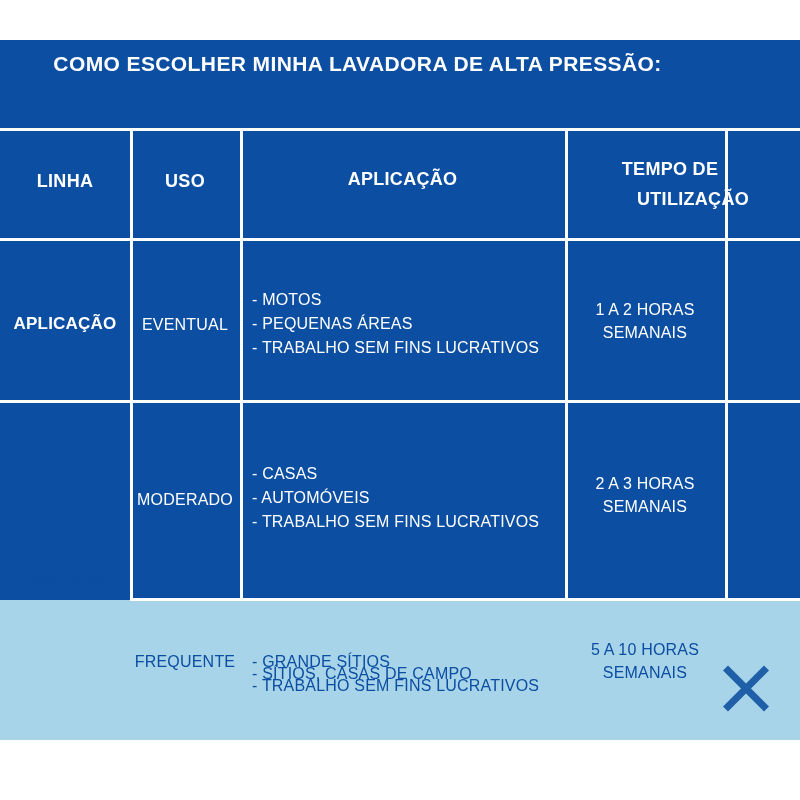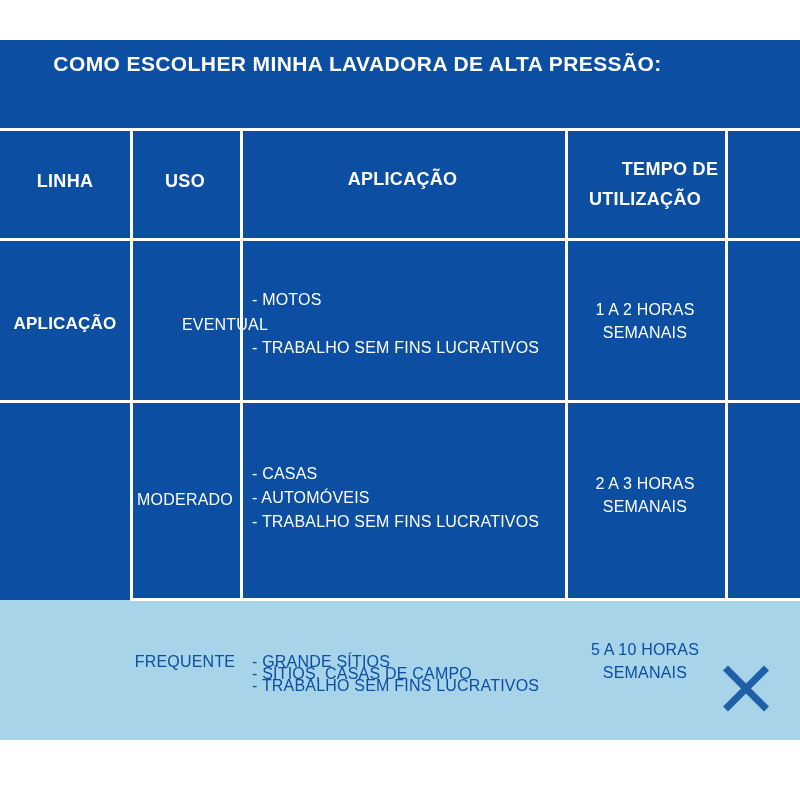--- a/index.html
+++ b/index.html
@@ -151,26 +151,27 @@
 
     <div class="vline" style="left:130px; top:88px; height:470px;"></div>
     <div class="vline" style="left:240px; top:88px; height:470px;"></div>
     <div class="vline" style="left:565px; top:88px; height:470px;"></div>
     <div class="vline" style="left:725px; top:88px; height:470px;"></div>
 
     <div class="hdr" style="left:0; top:130px; width:130px;">LINHA</div>
     <div class="hdr" style="left:130px; top:130px; width:110px;">USO</div>
     <div class="hdr" style="left:240px; top:128px; width:325px;">APLICAÇÃO</div>
     <div class="hdr" style="left:565px; top:118px; width:160px;padding-left:25px;">TEMPO DE</div>
-    <div class="hdr" style="left:565px; top:148px; width:160px;">UTILIZAÇÃO</div>
+    <div class="hdr" style="left:565px; top:148px; width:160px;padding-left:48px;">UTILIZAÇÃO</div>
 
     <div class="cell-line center cell-bold" style="left:0; top:272px; width:130px; font-size:17px;">APLICAÇÃO</div>
-    <div class="cell-line center" style="left:130px; top:273px; width:110px;padding-left:40px;">EVENTUAL</div>
+    <div class="cell-line center" style="left:130px; top:273px; width:110px;">EVENTUAL</div>
 
     <div class="cell-line" style="left:252px; top:248px; width:310px;">- MOTOS</div>
+    <div class="cell-line" style="left:252px; top:272px; width:310px;">- PEQUENAS ÁREAS</div>
     <div class="cell-line" style="left:252px; top:296px; width:310px;">- TRABALHO SEM FINS LUCRATIVOS</div>
 
     <div class="cell-line center" style="left:565px; top:258px; width:160px;">1 A 2 HORAS</div>
     <div class="cell-line center" style="left:565px; top:281px; width:160px;">SEMANAIS</div>
 
     <div class="cell-line center" style="left:130px; top:448px; width:110px;">MODERADO</div>
 
     <div class="cell-line" style="left:252px; top:446px; width:310px;">- AUTOMÓVEIS</div>
     <div class="cell-line" style="left:252px; top:422px; width:310px;">- CASAS</div>
     <div class="cell-line" style="left:252px; top:470px; width:310px;">- TRABALHO SEM FINS LUCRATIVOS</div>

